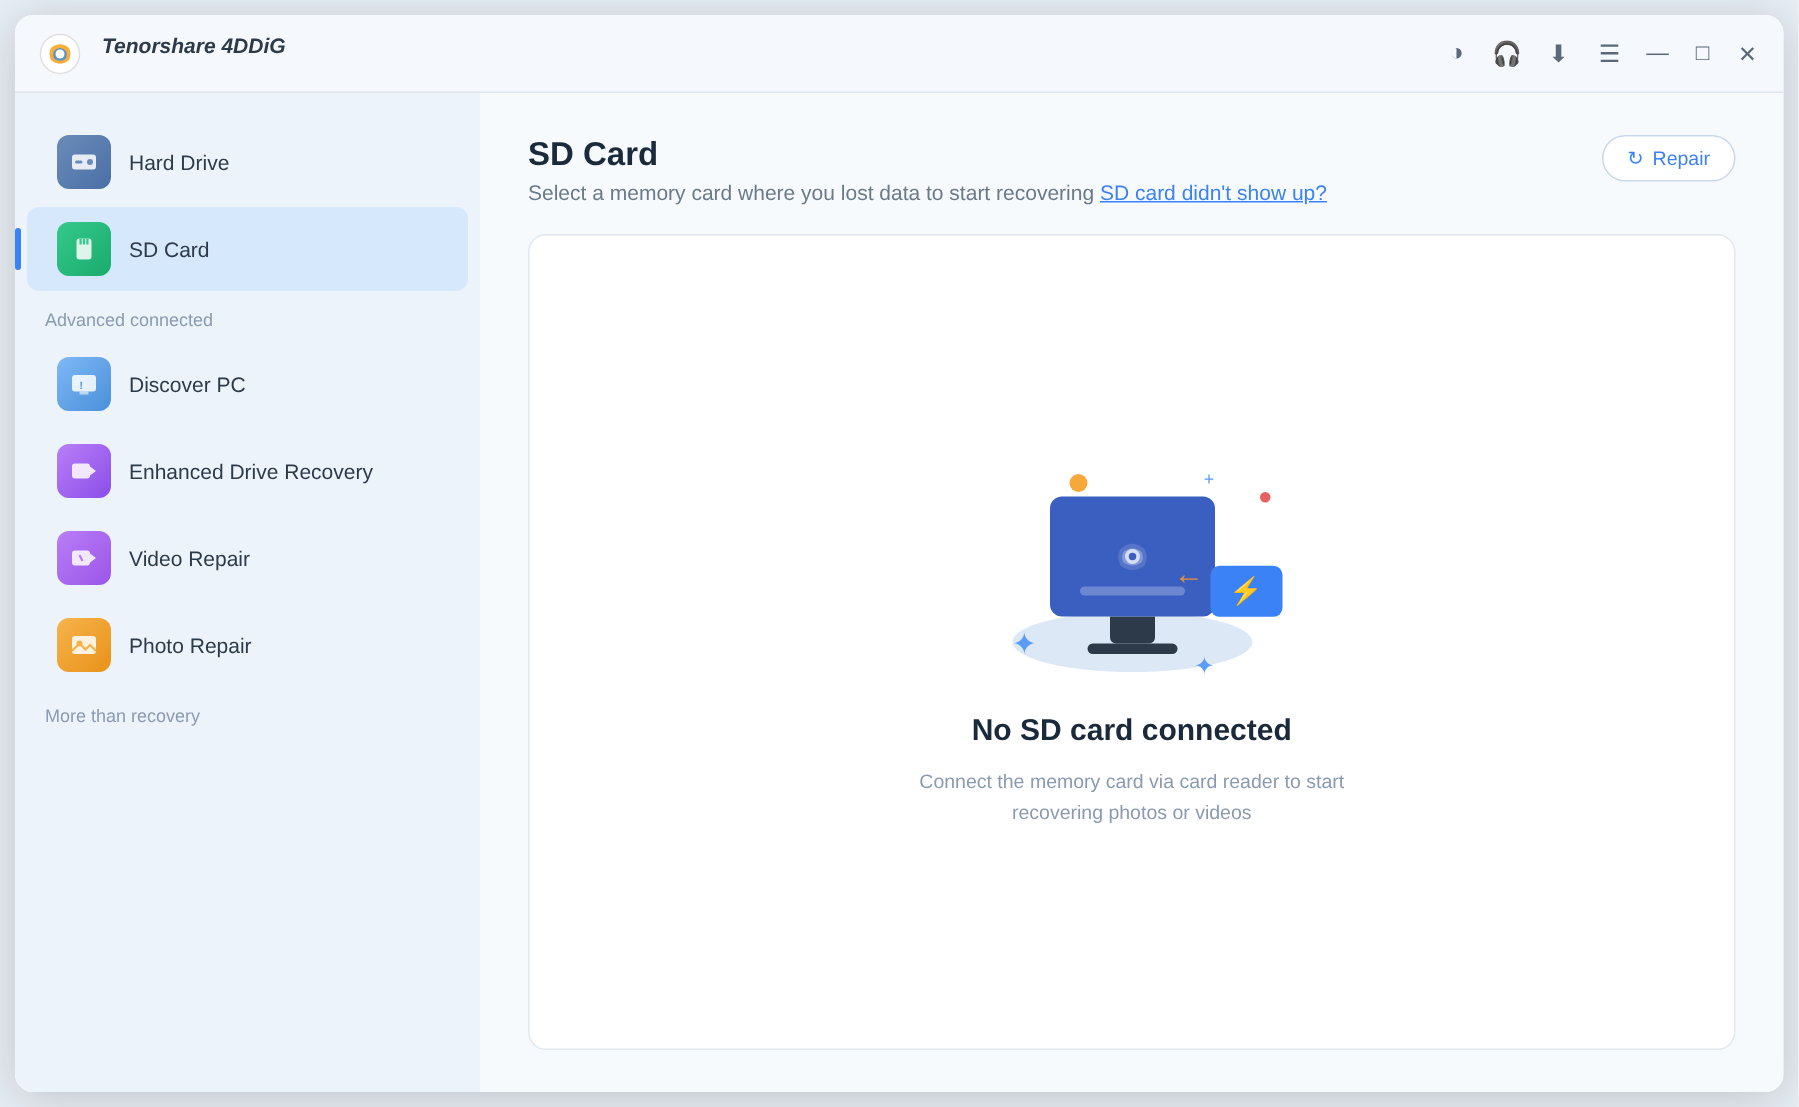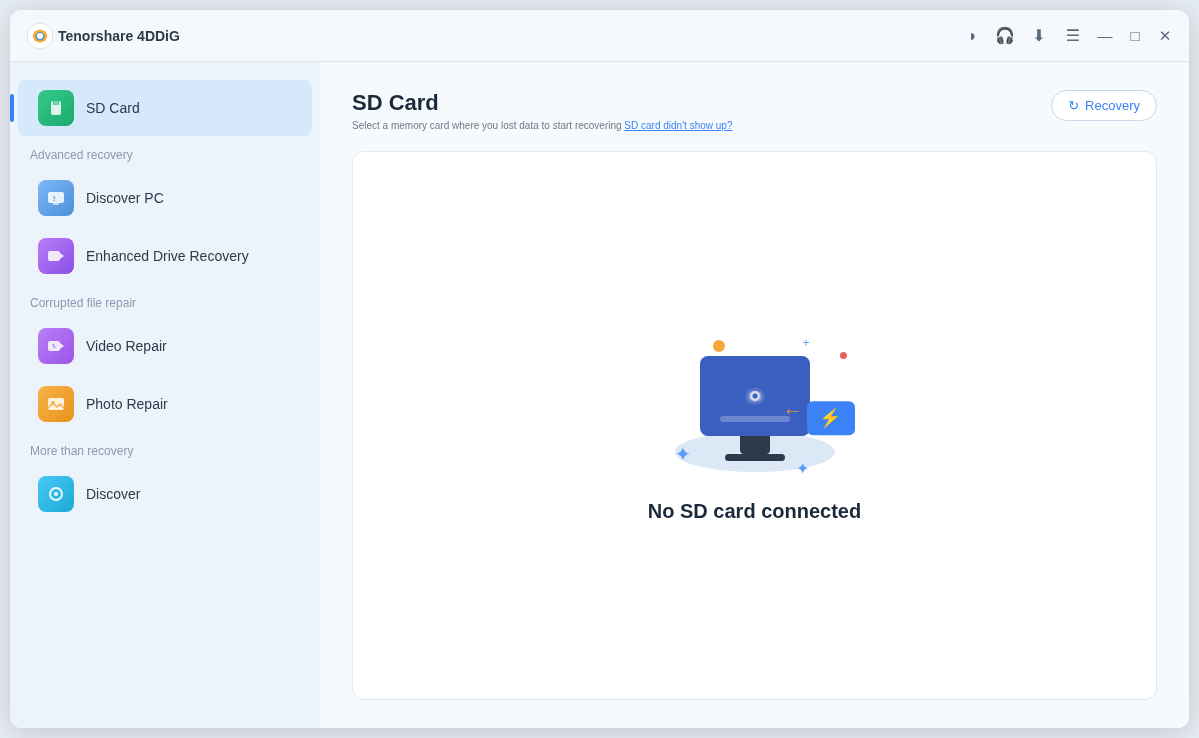--- a/index.html
+++ b/index.html
@@ -27,23 +27,23 @@
       height: 52px;
       background: #f5f8fc;
       display: flex;
       align-items: center;
       padding: 0 16px;
       border-bottom: 1px solid #e0e6ef;
       flex-shrink: 0;
     }
     .title-bar-logo {
       display: flex;
-      align-items: center;
-      gap: 4px;
+      gap: 14px;
       flex: 1;
+      font-style: italic;
     }
     .logo-icon {
       width: 28px;
       height: 28px;
     }
     .title-bar-title {
       font-size: 14px;
       font-weight: 600;
       color: #2d3a4a;
     }
@@ -149,21 +149,21 @@
       align-items: flex-start;
       justify-content: space-between;
       margin-bottom: 20px;
     }
     .content-title {
       font-size: 22px;
       font-weight: 700;
       color: #1a2a3a;
     }
     .content-subtitle {
-      font-size: 10px;
+      font-size: 14px;
       color: #6a7a8a;
       margin-top: 4px;
     }
     .content-subtitle a {
       color: #3b82f6;
       text-decoration: underline;
       cursor: pointer;
     }
     .refresh-btn {
       display: flex;
@@ -364,52 +364,61 @@
       <div class="ctrl-icon">☰</div>
       <div class="win-btn">—</div>
       <div class="win-btn">□</div>
       <div class="win-btn">✕</div>
     </div>
   </div>
 
   <div class="main-layout">
 
     <div class="sidebar" id="sidebar-container">
+        <div class="sidebar-item">
+          <div class="item-icon icon-hard-drive">
+            <svg width="20" height="20" viewBox="0 0 20 20" fill="none">
+              <rect x="2" y="5" width="16" height="10" rx="2" fill="white" opacity="0.85"></rect>
+              <circle cx="14" cy="10" r="2" fill="#6b8cba"></circle>
+              <rect x="4" y="9" width="5" height="2" rx="1" fill="#6b8cba"></rect>
+            </svg>
+          </div>
+          <span class="sidebar-item-label">Hard Drive</span>
+        </div>
         <div class="sidebar-item active">
           <div class="item-icon icon-sd-card">
             <svg width="20" height="20" viewBox="0 0 20 20" fill="none">
               <rect x="5" y="3" width="10" height="14" rx="2" fill="white" opacity="0.85"></rect>
               <rect x="7" y="3" width="1.5" height="4" fill="#34c98a"></rect>
               <rect x="9.25" y="3" width="1.5" height="4" fill="#34c98a"></rect>
               <rect x="11.5" y="3" width="1.5" height="4" fill="#34c98a"></rect>
             </svg>
           </div>
           <span class="sidebar-item-label">SD Card</span>
         </div>
-        <div class="sidebar-section-label">Advanced recovery</div>
+        <div class="sidebar-section-label">Advanced connected</div>
         <div class="sidebar-item">
           <div class="item-icon icon-crashed-pc">
             <svg width="20" height="20" viewBox="0 0 20 20" fill="none">
               <rect x="2" y="4" width="16" height="11" rx="2" fill="white" opacity="0.85"></rect>
               <rect x="7" y="15" width="6" height="2" fill="white" opacity="0.6"></rect>
               <text x="7" y="13" font-size="7" fill="#4a90d9" font-weight="bold">!</text>
             </svg>
           </div>
           <span class="sidebar-item-label">Discover PC</span>
         </div>
         <div class="sidebar-item">
           <div class="item-icon icon-video-recovery">
             <svg width="20" height="20" viewBox="0 0 20 20" fill="none">
               <rect x="2" y="5" width="12" height="10" rx="2" fill="white" opacity="0.85"></rect>
               <polygon points="18,10 14,7 14,13" fill="white" opacity="0.85"></polygon>
             </svg>
           </div>
           <span class="sidebar-item-label">Enhanced Drive Recovery</span>
         </div>
-        <div class="sidebar-section-label">Corrupted file repair</div>
         <div class="sidebar-item">
           <div class="item-icon icon-video-repair">
             <svg width="20" height="20" viewBox="0 0 20 20" fill="none">
               <rect x="2" y="5" width="12" height="10" rx="2" fill="white" opacity="0.85"></rect>
               <polygon points="18,10 14,7 14,13" fill="white" opacity="0.85"></polygon>
               <line x1="7" y1="8" x2="9" y2="12" stroke="#b87ef7" stroke-width="1.5"></line>
             </svg>
           </div>
           <span class="sidebar-item-label">Video Repair</span>
         </div>
@@ -417,43 +426,34 @@
           <div class="item-icon icon-photo-repair">
             <svg width="20" height="20" viewBox="0 0 20 20" fill="none">
               <rect x="2" y="4" width="16" height="12" rx="2" fill="white" opacity="0.85"></rect>
               <circle cx="7" cy="9" r="2" fill="#f7b34a"></circle>
               <polyline points="2,14 7,9 11,13 14,10 18,14" fill="none" stroke="#f7b34a" stroke-width="1.5"></polyline>
             </svg>
           </div>
           <span class="sidebar-item-label">Photo Repair</span>
         </div>
         <div class="sidebar-section-label">More than recovery</div>
-        <div class="sidebar-item">
-          <div class="item-icon icon-discover">
-            <svg width="20" height="20" viewBox="0 0 20 20" fill="none">
-              <circle cx="10" cy="10" r="6" stroke="white" stroke-width="2" opacity="0.9" fill="none"></circle>
-              <circle cx="10" cy="10" r="2" fill="white" opacity="0.9"></circle>
-            </svg>
-          </div>
-          <span class="sidebar-item-label">Discover</span>
-        </div>
       </div>
 
     <div class="content-area">
       <div class="content-header">
         <div>
           <div class="content-title">SD Card</div>
           <div class="content-subtitle">
             <span>Select a memory card where you lost data to start recovering</span>
             <a>SD card didn't show up?</a>
           </div>
         </div>
         <button class="refresh-btn">
           <span>↻</span>
-          <span>Recovery</span>
+          <span>Repair</span>
         </button>
       </div>
 
       <div class="main-panel">
         <div class="empty-state">
           <div class="empty-illustration">
             <div class="bg-blob"></div>
             <div class="dot-orange"></div>
             <div class="dot-red"></div>
             <span class="sparkle-blue-1">✦</span>
@@ -473,17 +473,18 @@
               <div class="monitor-base"></div>
             </div>
             <div class="arrow-left">←</div>
             <div class="usb-device">
               <div class="usb-body">
                 <span>⚡</span>
               </div>
             </div>
           </div>
           <div class="empty-title">No SD card connected</div>
+          <div class="empty-desc">Connect the memory card via card reader to start recovering photos or videos</div>
         </div>
       </div>
     </div>
   </div>
 </div>
 
 </body></html>

